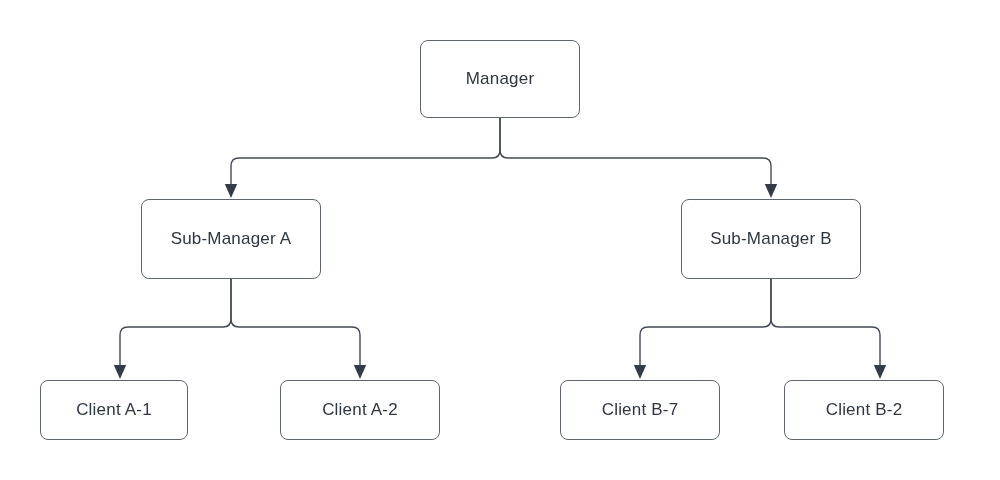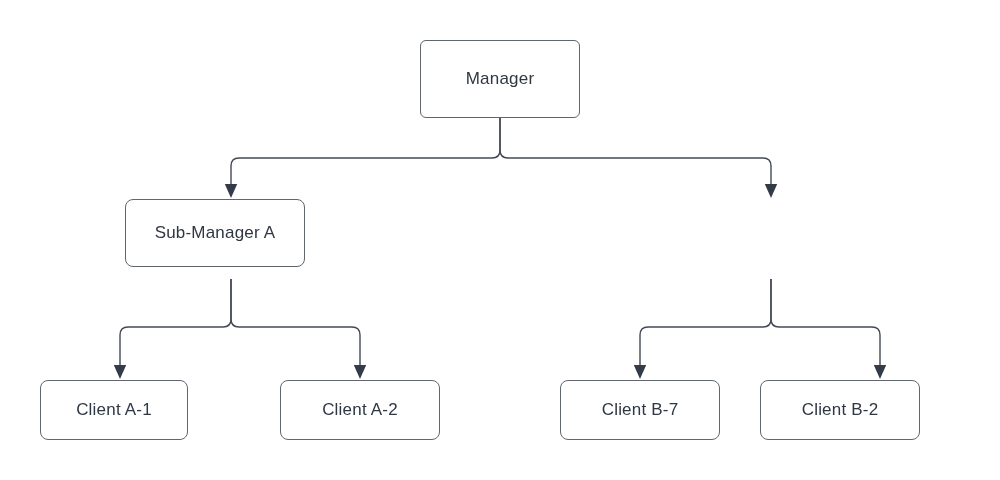--- a/index.html
+++ b/index.html
@@ -47,27 +47,27 @@
     display: flex;
     align-items: center;
     justify-content: center;
   }
   .node-label {
     font-size: 17px;
     color: var(--text);
     white-space: nowrap;
     letter-spacing: 0.2px;
   }
-  .n-manager   { left: 420px; top: 40px;  width: 160px; height: 78px; border-radius: 6px; }
-  .n-sub-a     { left: 125px; top: 199px; width: 180px; height: 68px; }
+  .n-manager   { left: 420px; top: 40px;  width: 160px; height: 78px; }
+  .n-sub-a     { left: 141px; top: 199px; width: 180px; height: 80px; }
   .n-sub-b     { left: 681px; top: 199px; width: 180px; height: 80px; }
   .n-client-a1 { left: 40px;  top: 380px; width: 148px; height: 60px; }
   .n-client-a2 { left: 280px; top: 380px; width: 160px; height: 60px; }
   .n-client-b1 { left: 560px; top: 380px; width: 160px; height: 60px; }
-  .n-client-b2 { left: 760px; top: 380px; width: 160px; height: 60px; }
+  .n-client-b2 { left: 784px; top: 380px; width: 160px; height: 60px; }
 </style>
 </head>
 <body>
 
 <div class="canvas">
 
   <svg class="edges-layer" viewBox="0 0 1000 480" xmlns="http://www.w3.org/2000/svg">
 
     <path class="edge" d="M500,118 L500,150 Q500,158 492,158 L239,158 Q231,158 231,166 L231,184.5"></path>
     <polygon class="arrowhead" points="224.8,184 237.2,184 231,198"></polygon>
@@ -89,20 +89,23 @@
   </svg>
 
   <div class="node n-manager">
     <span class="node-label">Manager</span>
   </div>
 
   <div class="node n-sub-a">
     <span class="node-label">Sub-Manager A</span>
   </div>
 
+  <div class="node n-sub-b">
+    <span class="node-label">Sub-Manager B</span>
+  </div>
 
   <div class="node n-client-a1">
     <span class="node-label">Client A-1</span>
   </div>
 
   <div class="node n-client-a2">
     <span class="node-label">Client A-2</span>
   </div>
 
   <div class="node n-client-b1">

